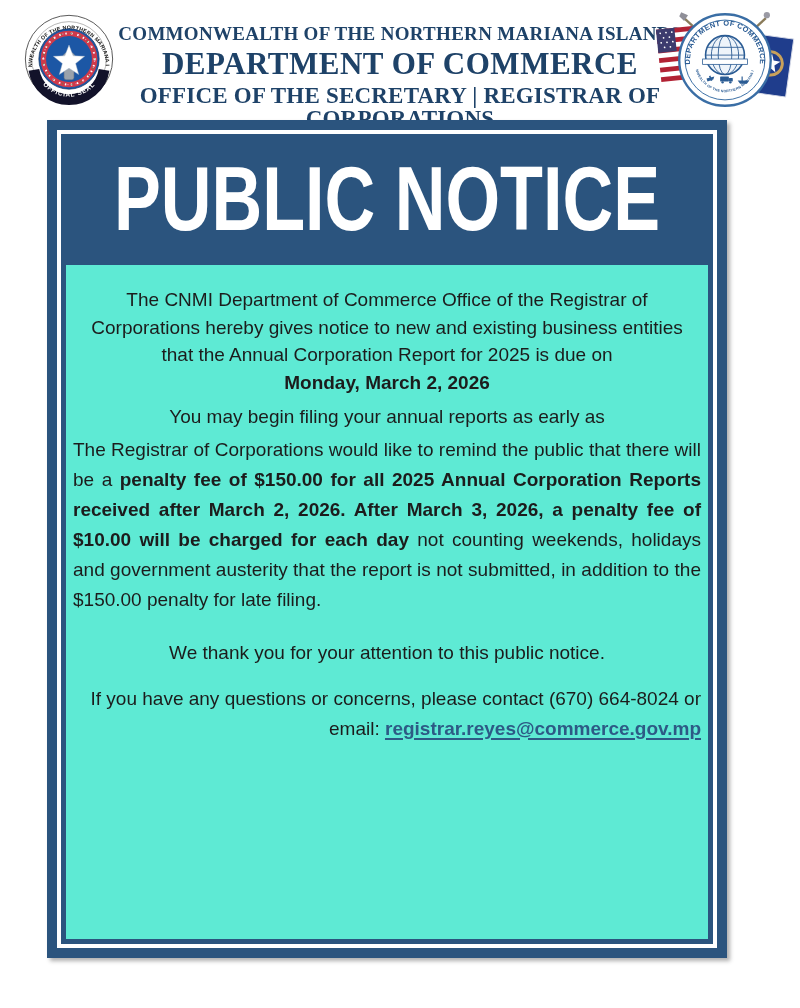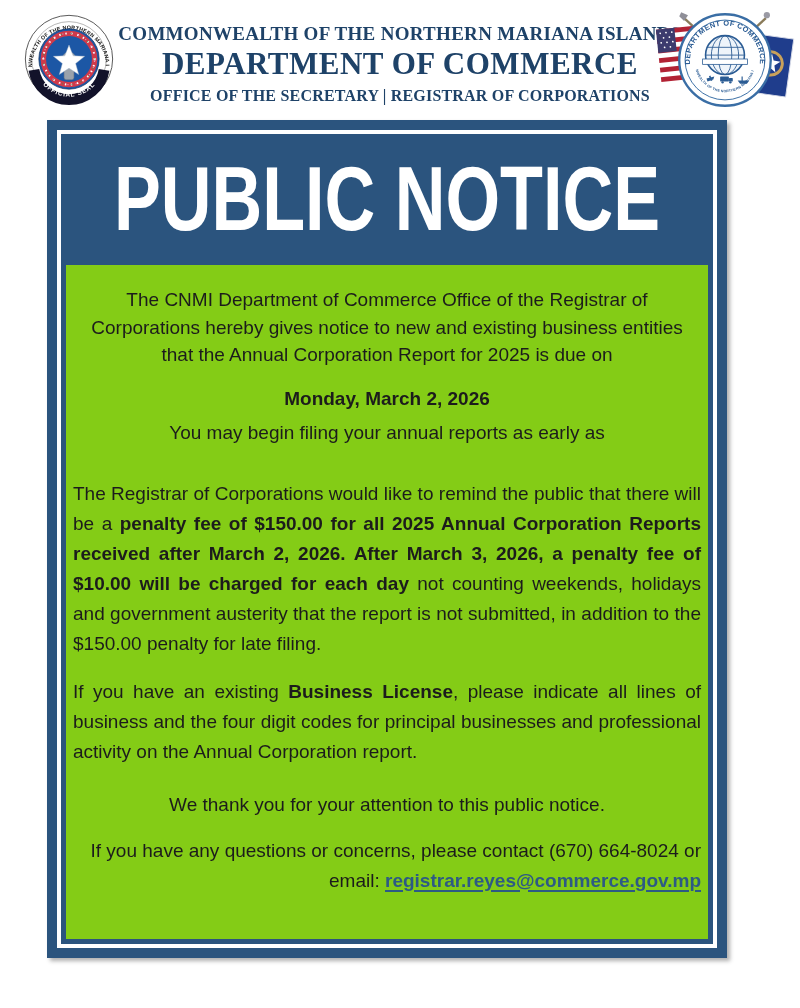--- a/index.html
+++ b/index.html
@@ -19,35 +19,35 @@
   .seal-right { position:absolute; left:652px; top:4px; width:146px; height:110px; }
   .header-text {
     position:absolute; left:118px; right:118px; top:0;
     text-align:center;
     color:#1e4268;
     font-family:"Liberation Serif", serif;
     font-weight:700;
   }
   .hline1 { padding-top:22px; font-size:19px;   letter-spacing:.3px; line-height:23px; }
   .hline2 { font-size:31px;  letter-spacing:.5px; line-height:36px; margin-top:1px; }
-  .hline3 { font-size:16px; letter-spacing:.2px; line-height:23px; margin-top:2px; }
+  .hline3 { font-size:23px; letter-spacing:.2px; line-height:23px; margin-top:2px; }
 
   
   .notice-frame {
     position:absolute; left:47px; top:120px;
     width:680px; height:838px;
     background:#2b547e;
     padding:10px;
     box-shadow:3px 3px 4px rgba(80,80,80,.45);
   }
   .notice-gap { width:100%; height:100%; background:#ffffff; padding:4px; }
   .notice-inner {
     width:100%; height:100%;
     border:5px solid #2b547e;
-    background:#84cc16;
+    background:#5eead4;
     overflow:hidden;
   }
   .banner {
     height:126px;
     background:#2b547e;
     display:flex; align-items:center; justify-content:center;
     overflow:visible;
   }
   .banner-title {
     color:#ffffff;
@@ -60,25 +60,25 @@
     line-height:1;
     padding-bottom:6px;
   }
 
   
   .content {
     padding:0 7px;
     color:#1c1c1c;
     font-size:19px;
   }
-  .p-intro   { margin:21px auto 16px; max-width:612px; text-align:center; line-height:27.5px; }
+  .p-intro   { margin:21px auto 0; max-width:612px; text-align:center; line-height:27.5px; }
   .p-due     { text-align:center; font-weight:700; line-height:28px; }
   .p-early1  { margin-top:6px; text-align:center; line-height:28px; }
   .p-early2  { text-align:center; font-weight:700; line-height:29px; }
-  .p-penalty { margin-top:32px; text-align:justify; line-height:30px; }
+  .p-penalty { margin-top:4px; text-align:justify; line-height:30px; }
   .p-license { margin-top:18px; text-align:justify; line-height:30px; }
   .p-thanks  { margin-top:24px; text-align:center; line-height:28px; }
   .p-contact { margin-top:17px; text-align:right; line-height:30px; max-width:640px; margin-left:auto; margin-right:auto; }
   .email-link {
     color:#2d5a85;
     font-weight:700;
     text-decoration:underline;
     text-decoration-thickness:2px;
     text-underline-offset:3px;
   }
@@ -201,21 +201,20 @@
 
         <div class="banner">
           <div class="banner-title">PUBLIC NOTICE</div>
         </div>
 
         <div class="content">
           <p class="p-intro">The CNMI Department of Commerce Office of the Registrar of Corporations hereby gives notice to new and existing business entities that the Annual Corporation Report for 2025 is due on</p>
           <p class="p-due">Monday, March 2, 2026</p>
           <p class="p-early1">You may begin filing your annual reports as early as</p>
           <p class="p-penalty"><span>The Registrar of Corporations would like to remind the public that there will be a </span><span style="font-weight: 700;">penalty fee of $150.00 for all 2025 Annual Corporation Reports received after March 2, 2026. After March 3, 2026, a penalty fee of $10.00 will be charged for each day</span><span> not counting weekends, holidays and government austerity that the report is not submitted, in addition to the $150.00 penalty for late filing.</span></p>
-          <p class="p-license"><span>If you have an existing </span><span style="font-weight: 700;">Business License</span><span>, please indicate all lines of business and the four digit codes for principal businesses and professional activity on the Annual Corporation report.</span></p>
           <p class="p-thanks">We thank you for your attention to this public notice.</p>
           <p class="p-contact"><span>If you have any questions or concerns, please contact (670) 664-8024 or email: </span><a href="#" class="email-link" style="font-weight: 700;">registrar.reyes@commerce.gov.mp</a></p>
         </div>
 
       </div>
     </div>
   </div>
 
 </div>
 

